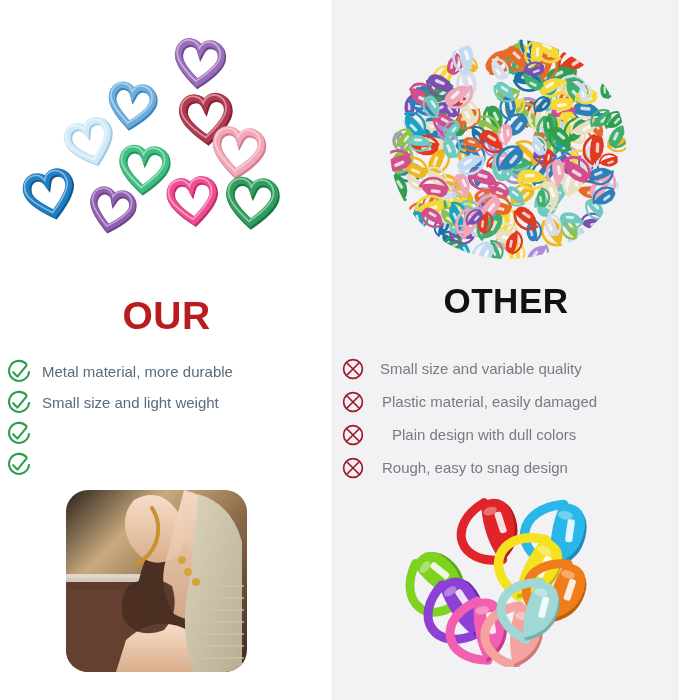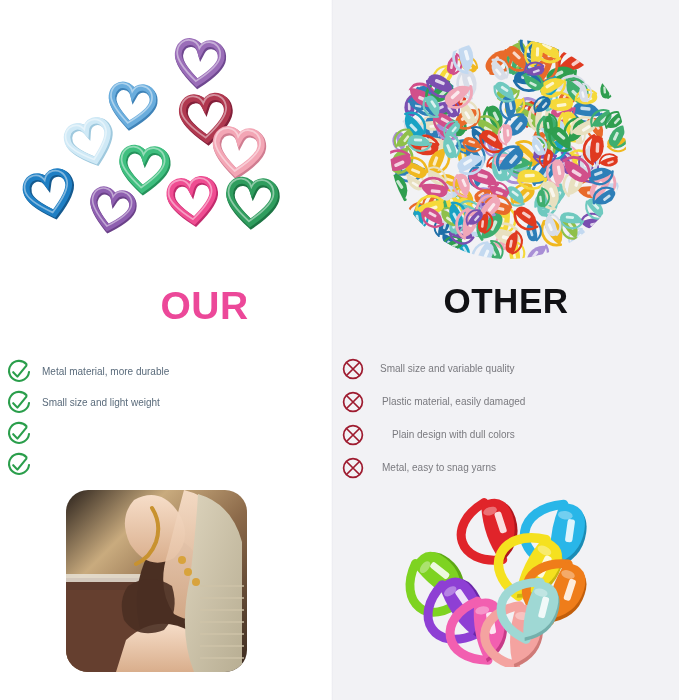--- a/index.html
+++ b/index.html
@@ -13,36 +13,36 @@
   
   .panel{position:absolute;top:0;height:700px;}
   .panel-left{left:0;width:333px;background:#ffffff;}
   .panel-right{left:333px;width:346px;background:#f2f2f5;}
   .divider{position:absolute;left:331px;top:0;width:2px;height:700px;
            background:linear-gradient(to right,#ffffff,#e8e8ee);}
 
   
   .heading{position:absolute;text-align:center;font-weight:bold;
            letter-spacing:.5px;line-height:1;}
-  .heading-our{left:0;width:333px;top:286px;font-size:39px;color:#ec4899;padding-left:38px;}
+  .heading-our{left:0;width:333px;top:296px;font-size:39px;color:#b91c1c;}
   .heading-other{left:333px;width:346px;top:283px;font-size:35px;color:#111114;}
 
   
   .list{position:absolute;}
   .list-left{left:6px;top:356px;width:325px;}
   .list-right{left:340px;top:352px;width:339px;}
 
   .row{display:flex;align-items:center;}
   .list-left .row{height:31px;}
   .list-right .row{height:33px;}
 
   .ico{flex:0 0 auto;width:26px;height:26px;position:relative;}
   .ico svg{display:block;width:26px;height:26px;}
 
-  .row-text{font-size:10px;color:#5e6b77;white-space:nowrap;}
+  .row-text{font-size:15px;color:#5e6b77;white-space:nowrap;}
   .list-left .row-text{margin-left:10px;color:#5a6b7b;}
   .list-right .row-text{color:#7a7a7f;}
 
   
   .list-right .row:nth-child(1) .row-text{margin-left:14px;}
   .list-right .row:nth-child(2) .row-text{margin-left:16px;}
   .list-right .row:nth-child(3) .row-text{margin-left:26px;}
   .list-right .row:nth-child(4) .row-text{margin-left:16px;}
 
   
@@ -1378,17 +1378,17 @@
       </span>
       <span class="row-text">Plain design with dull colors</span>
     </div>
     <div class="row">
       <span class="ico">
         <svg viewBox="0 0 26 26">
             <circle cx="13" cy="13" r="9.4" fill="none" stroke="#9e1b2f" stroke-width="1.7"></circle>
             <path d="M7 7 L19 19 M19 7 L7 19" stroke="#9e1b2f" stroke-width="1.7" stroke-linecap="round"></path>
           </svg>
       </span>
-      <span class="row-text">Metal, easy to snag yarns</span>
+      <span class="row-text">Rough, easy to snag design</span>
     </div>
   </div>
 
 </div>
 
 </body></html>

